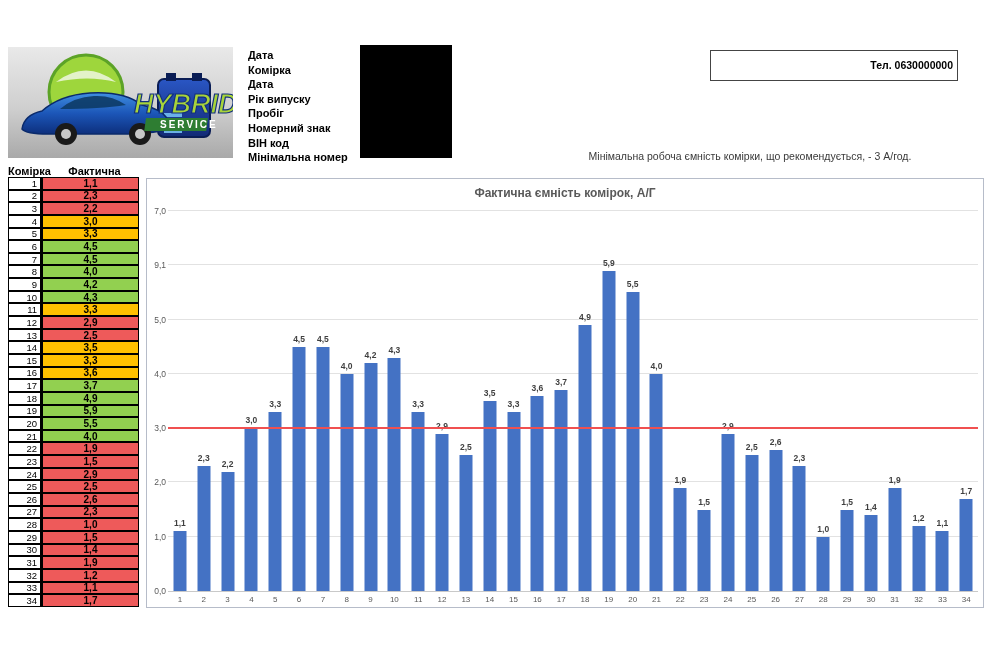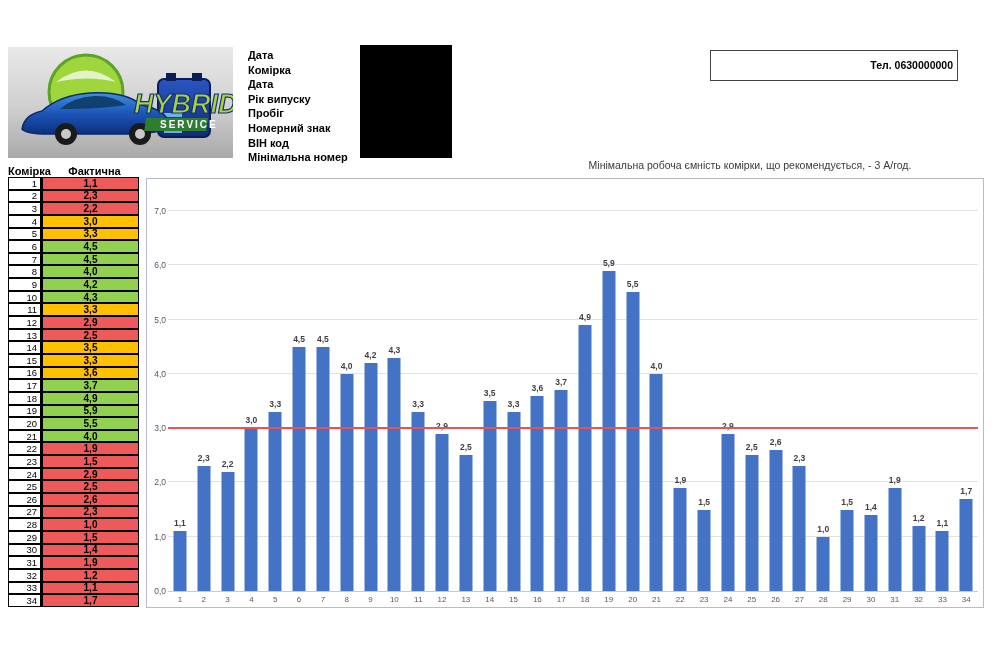--- a/index.html
+++ b/index.html
@@ -16,21 +16,21 @@
 
   
   .redacted-box{position:absolute;left:360px;top:45px;width:92px;height:113px;background:#000;}
 
   
   .address-box{position:absolute;left:710px;top:50px;width:248px;height:31px;border:1px solid #444;
     display:flex;flex-direction:column;justify-content:center;align-items:flex-end;padding-right:4px;box-sizing:border-box;}
   .address-line{font-size:10.5px;font-weight:700;line-height:13px;white-space:nowrap;}
 
   
-  .note-line{position:absolute;left:580px;top:150px;width:340px;text-align:center;font-size:10.5px;color:#3a3a3a;white-space:nowrap;margin-top:9px;}
+  .note-line{position:absolute;left:580px;top:150px;width:340px;text-align:center;font-size:10.5px;color:#3a3a3a;white-space:nowrap;}
 
   
   .tbl-header{position:absolute;left:8px;top:165px;width:131px;height:12px;display:flex;font-size:11px;font-weight:700;}
   .tbl-header .h1{width:42px;text-align:center;}
   .tbl-header .h2{flex:1;text-align:center;}
   .cap-table{position:absolute;left:8px;top:177px;width:131px;height:430px;display:flex;flex-direction:column;}
   .cap-row{flex:1;display:flex;min-height:0;}
   .cap-cell-n{width:33px;border:1px solid #000;box-sizing:border-box;background:#fff;
     font-size:9.5px;display:flex;align-items:center;justify-content:flex-end;padding-right:3px;}
   .cap-cell-v{flex:1;border:1px solid #000;border-left-width:2px;box-sizing:border-box;
@@ -260,34 +260,35 @@
         <div class="cap-cell-n">33</div>
         <div class="cap-cell-v" style="background: rgb(238, 90, 90);">1,1</div>
       </div>
       <div class="cap-row">
         <div class="cap-cell-n">34</div>
         <div class="cap-cell-v" style="background: rgb(238, 90, 90);">1,7</div>
       </div>
     </div>
 
   <div class="chart-box">
+    <div class="chart-title">Фактична ємність комірок, А/Г</div>
     <div class="plot">
         <div class="ytick" style="left: -20px; bottom: -5px;">0,0</div>
         <div class="gridline" style="bottom: 54.2857px;"></div>
         <div class="ytick" style="left: -20px; bottom: 49.2857px;">1,0</div>
         <div class="gridline" style="bottom: 108.571px;"></div>
         <div class="ytick" style="left: -20px; bottom: 103.571px;">2,0</div>
         <div class="gridline" style="bottom: 162.857px;"></div>
         <div class="ytick" style="left: -20px; bottom: 157.857px;">3,0</div>
         <div class="gridline" style="bottom: 217.143px;"></div>
         <div class="ytick" style="left: -20px; bottom: 212.143px;">4,0</div>
         <div class="gridline" style="bottom: 271.429px;"></div>
         <div class="ytick" style="left: -20px; bottom: 266.429px;">5,0</div>
         <div class="gridline" style="bottom: 325.714px;"></div>
-        <div class="ytick" style="left: -20px; bottom: 320.714px;">6,0</div>
+        <div class="ytick" style="left: -20px; bottom: 320.714px;">9,1</div>
         <div class="gridline" style="bottom: 380px;"></div>
         <div class="ytick" style="left: -20px; bottom: 375px; margin-top: 16px;">7,0</div>
         <div class="bar-slots">
           <div class="bar-slot">
             <div class="bar" style="height: 59.7143px; background: rgb(68, 114, 196);"></div>
             <div class="bar-label" style="bottom: 62.7143px;">1,1</div>
           </div>
           <div class="bar-slot">
             <div class="bar" style="height: 124.857px; background: rgb(68, 114, 196);"></div>
             <div class="bar-label" style="bottom: 127.857px;">2,3</div>

